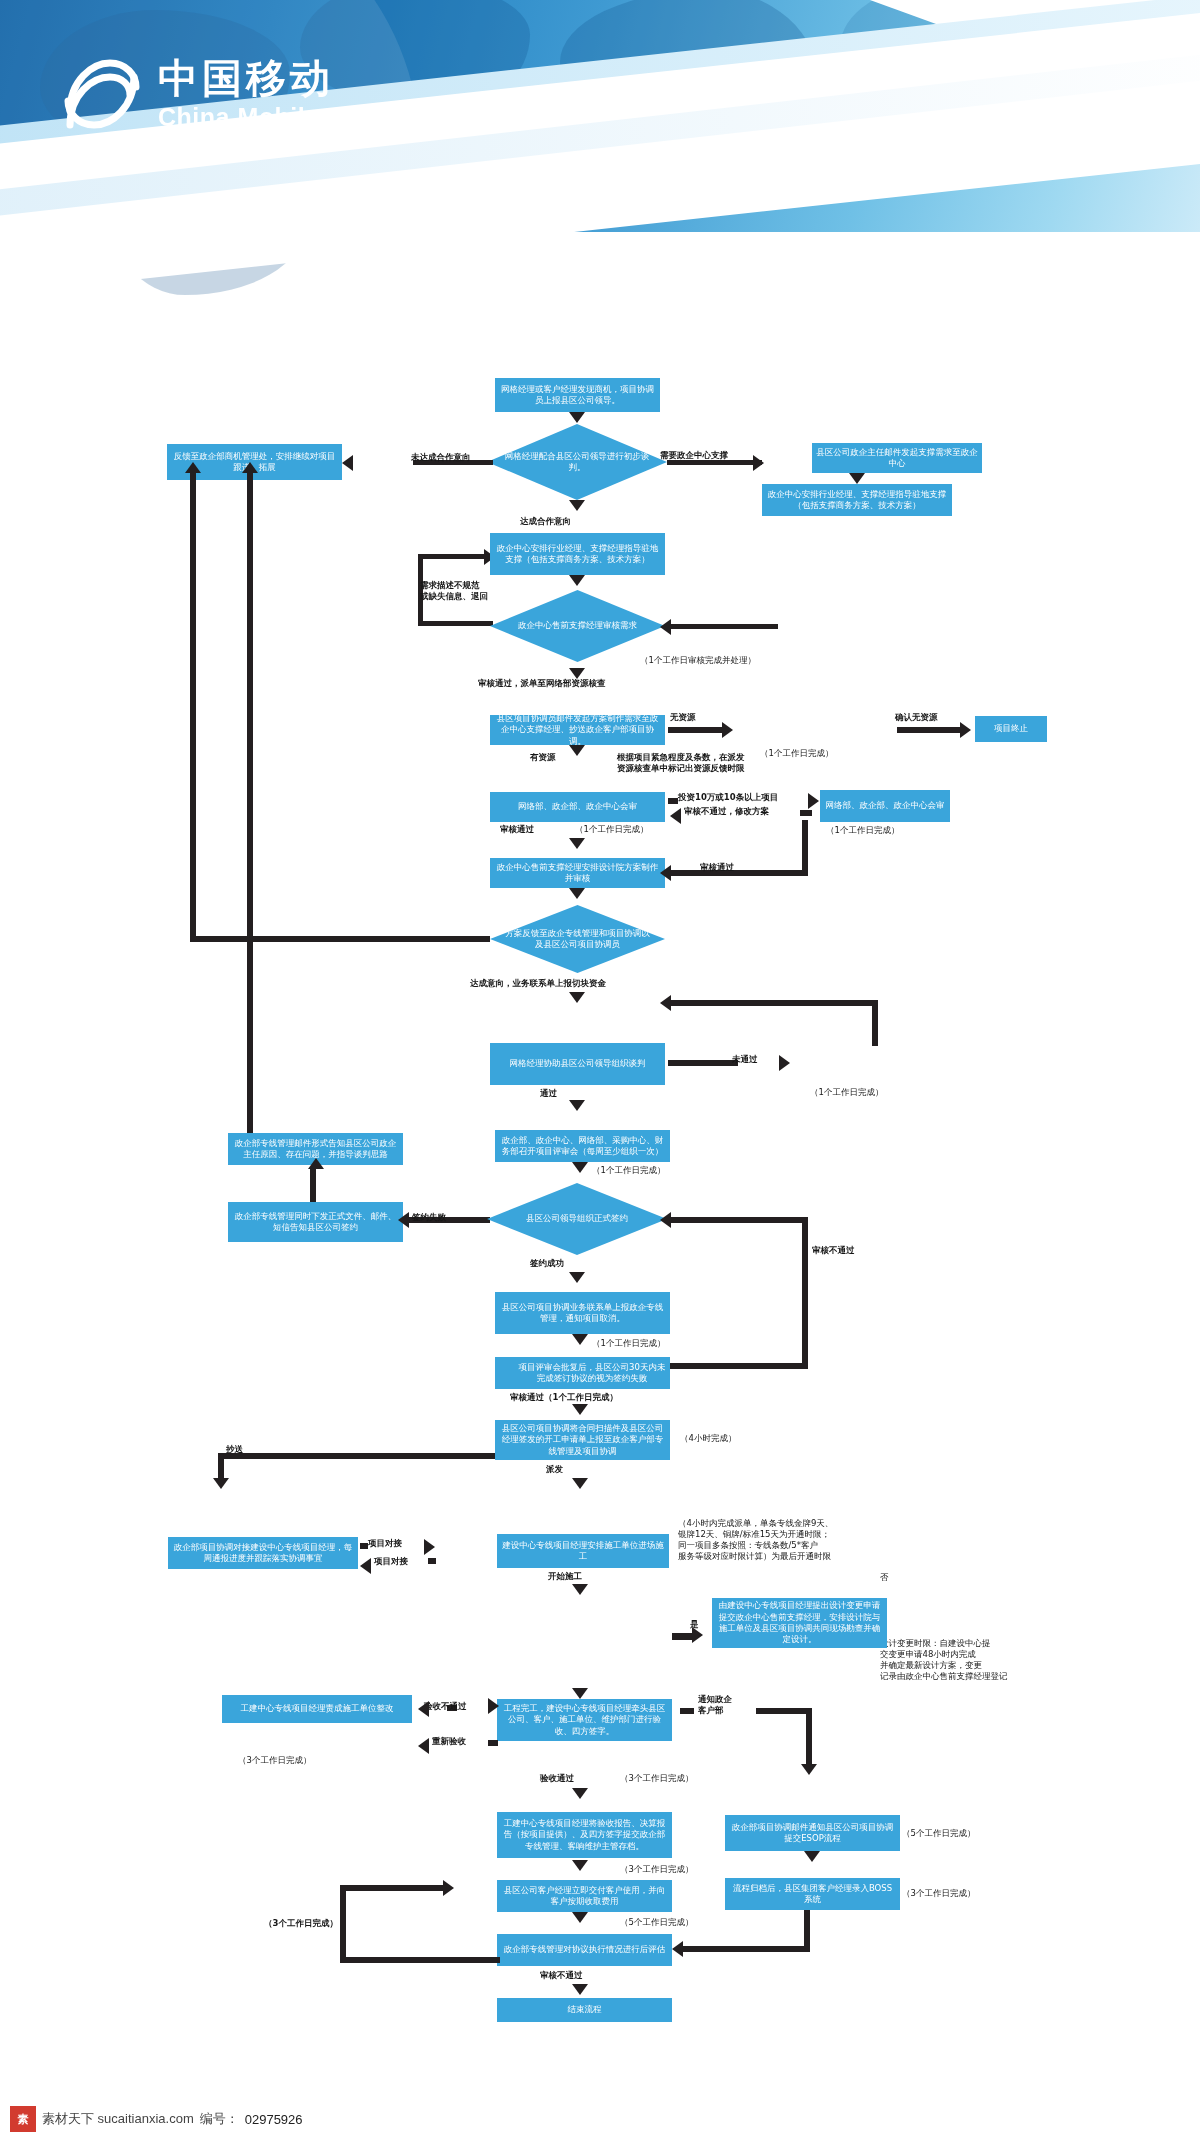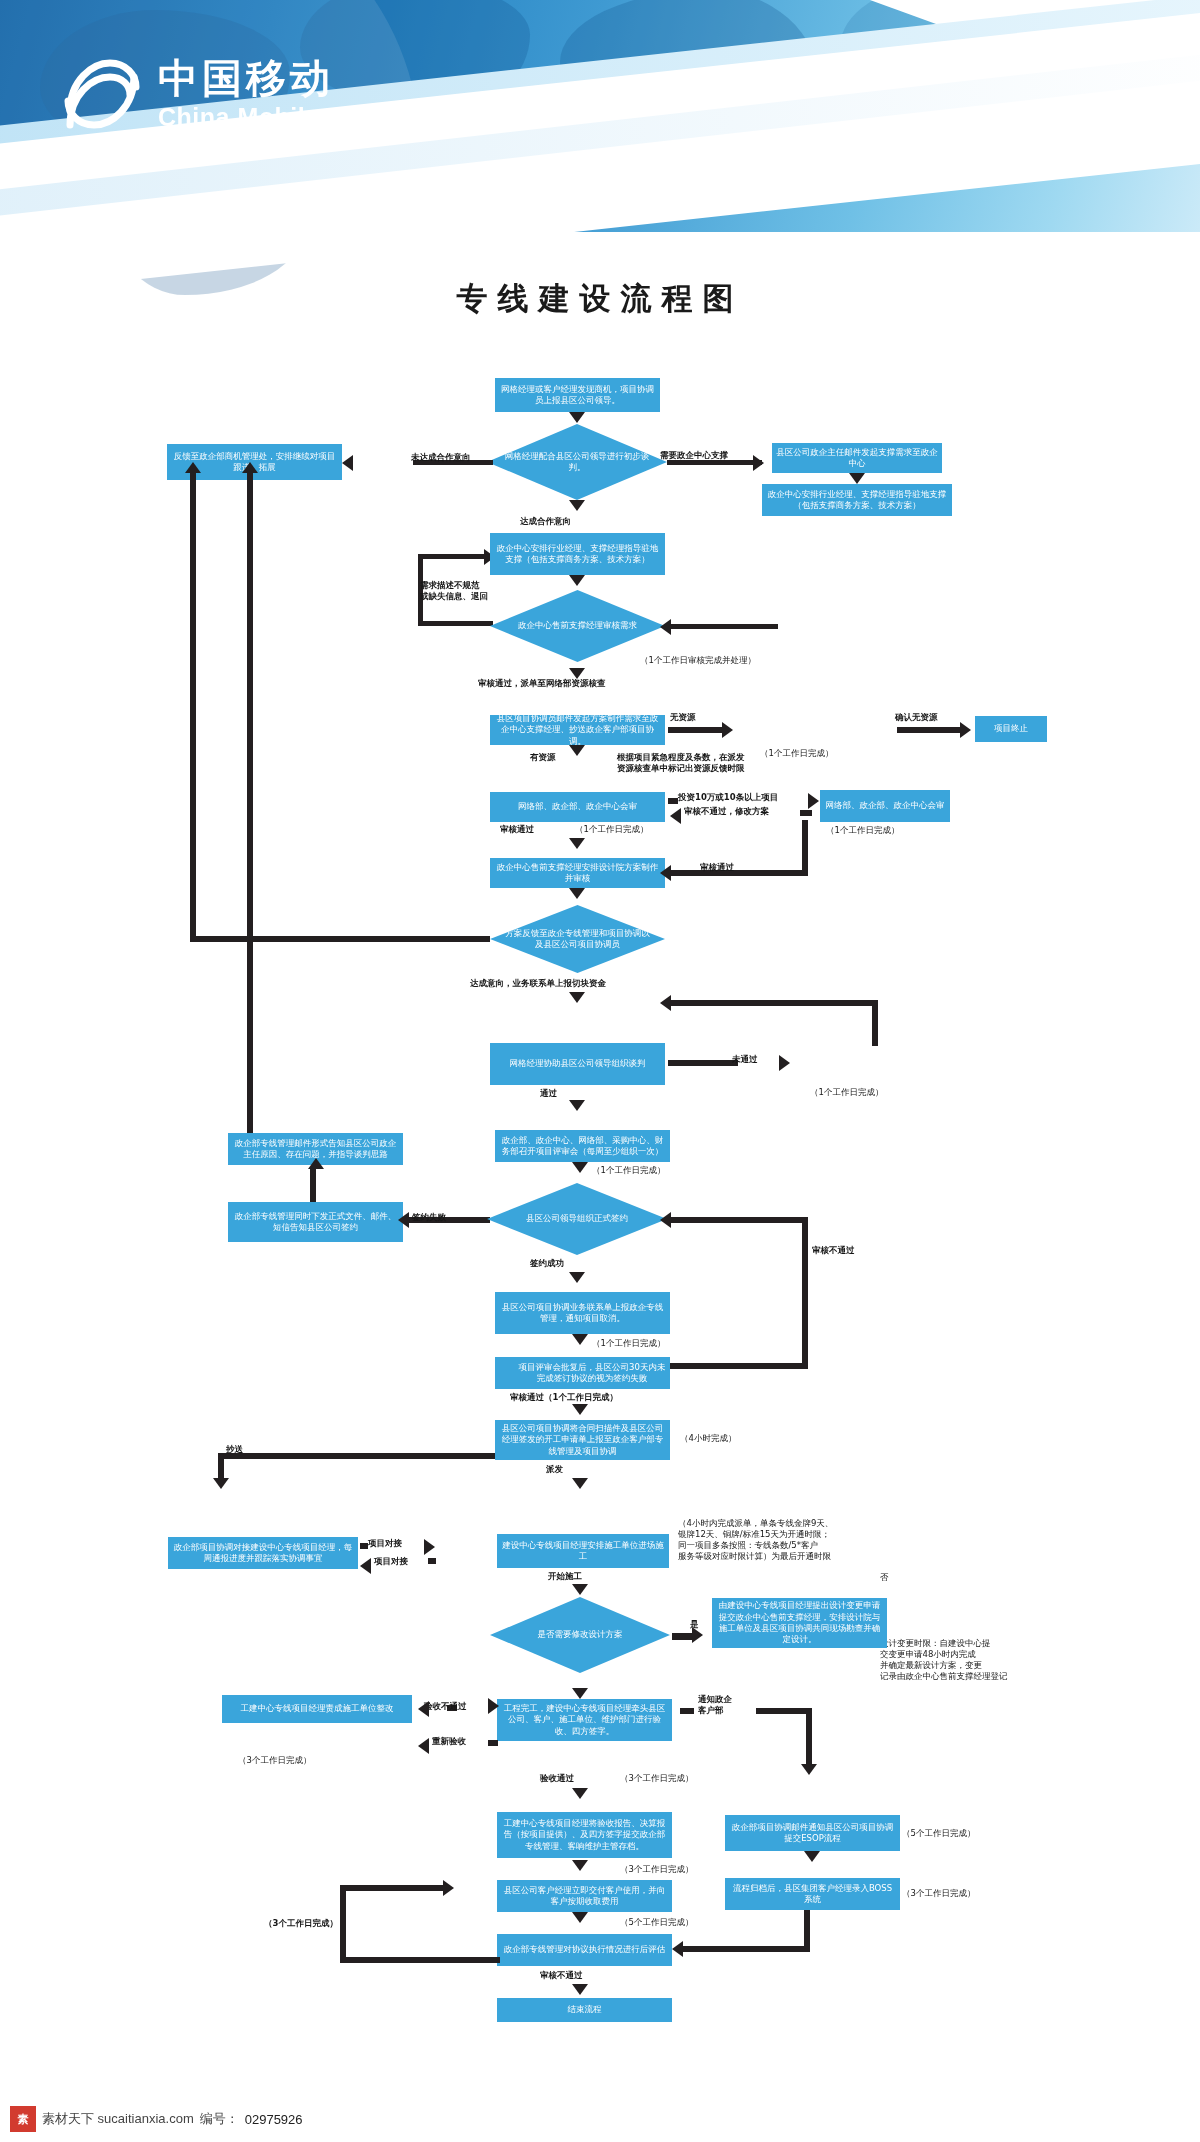--- a/index.html
+++ b/index.html
@@ -100,36 +100,35 @@
           </g>
         </svg>
       </span>
       <span class="words">
         <div class="cn">中国移动</div>
         <div class="en">China Mobile</div>
       </span>
     </div>
   </div>
 
-  <div id="doc-title">专线建设流程图</div>
 
   <div class="node" style="left:495px;top:378px;width:165px;height:34px;">网格经理或客户经理发现商机，项目协调员上报县区公司领导。</div>
   <div class="arr d" style="left:569px;top:412px;"></div>
 
   <div class="dia" style="left:487px;top:424px;width:180px;height:76px;">网格经理配合县区公司领导进行初步谈判。</div>
 
   <div class="node" style="left:167px;top:444px;width:175px;height:36px;">反馈至政企部商机管理处，安排继续对项目跟进、拓展</div>
   <div class="ln" style="left:413px;top:460px;width:80px;height:5px;"></div>
   <div class="arr l" style="left:342px;top:455px;"></div>
   <div class="lbl" style="left:411px;top:452px;width:84px;">未达成合作意向</div>
 
   <div class="ln" style="left:667px;top:460px;width:95px;height:5px;"></div>
   <div class="arr r" style="left:753px;top:455px;"></div>
   <div class="lbl" style="left:660px;top:450px;width:95px;">需要政企中心支撑</div>
-  <div class="node" style="left:772px;top:443px;width:170px;height:30px;">县区公司政企主任邮件发起支撑需求至政企中心</div>
+  <div class="node" style="left:812px;top:443px;width:170px;height:30px;">县区公司政企主任邮件发起支撑需求至政企中心</div>
   <div class="arr d" style="left:849px;top:473px;"></div>
   <div class="node" style="left:762px;top:484px;width:190px;height:32px;">政企中心安排行业经理、支撑经理指导驻地支撑（包括支撑商务方案、技术方案）</div>
 
   <div class="arr d" style="left:569px;top:500px;"></div>
   <div class="lbl" style="left:520px;top:516px;width:100px;">达成合作意向</div>
 
   <div class="node" style="left:490px;top:533px;width:175px;height:42px;">政企中心安排行业经理、支撑经理指导驻地支撑（包括支撑商务方案、技术方案）</div>
 
   <div class="node" style="left:490px;top:533px;width:175px;height:42px;z-index:20;">政企中心安排行业经理、支撑经理指导驻地支撑（包括支撑商务方案、技术方案）</div>
 
@@ -264,21 +263,20 @@
 
   <div class="node" style="left:497px;top:1534px;width:172px;height:34px;z-index:20;">建设中心专线项目经理安排施工单位进场施工</div>
   <div class="lbl n" style="left:678px;top:1518px;width:228px;">（4小时内完成派单，单条专线金牌9天、
 银牌12天、铜牌/标准15天为开通时限；
 同一项目多条按照：专线条数/5*客户
 服务等级对应时限计算）为最后开通时限</div>
 
   <div class="lbl" style="left:548px;top:1571px;width:60px;">开始施工</div>
   <div class="arr d" style="left:572px;top:1584px;"></div>
 
-  <div class="dia" style="left:490px;top:1597px;width:180px;height:76px;">是否需要修改设计方案</div>
   <div class="lbl" style="left:690px;top:1619px;width:22px;">是</div>
   <div class="ln" style="left:672px;top:1633px;width:24px;height:7px;"></div>
   <div class="arr r" style="left:692px;top:1627px;"></div>
 
   <div class="node" style="left:712px;top:1598px;width:175px;height:50px;z-index:20;">由建设中心专线项目经理提出设计变更申请提交政企中心售前支撑经理，安排设计院与施工单位及县区项目协调共同现场勘查并确定设计。</div>
   <div class="lbl n" style="left:880px;top:1572px;width:190px;">否</div>
   <div class="lbl n" style="left:880px;top:1638px;width:190px;">设计变更时限：自建设中心提
 交变更申请48小时内完成
 并确定最新设计方案，变更
 记录由政企中心售前支撑经理登记</div>

